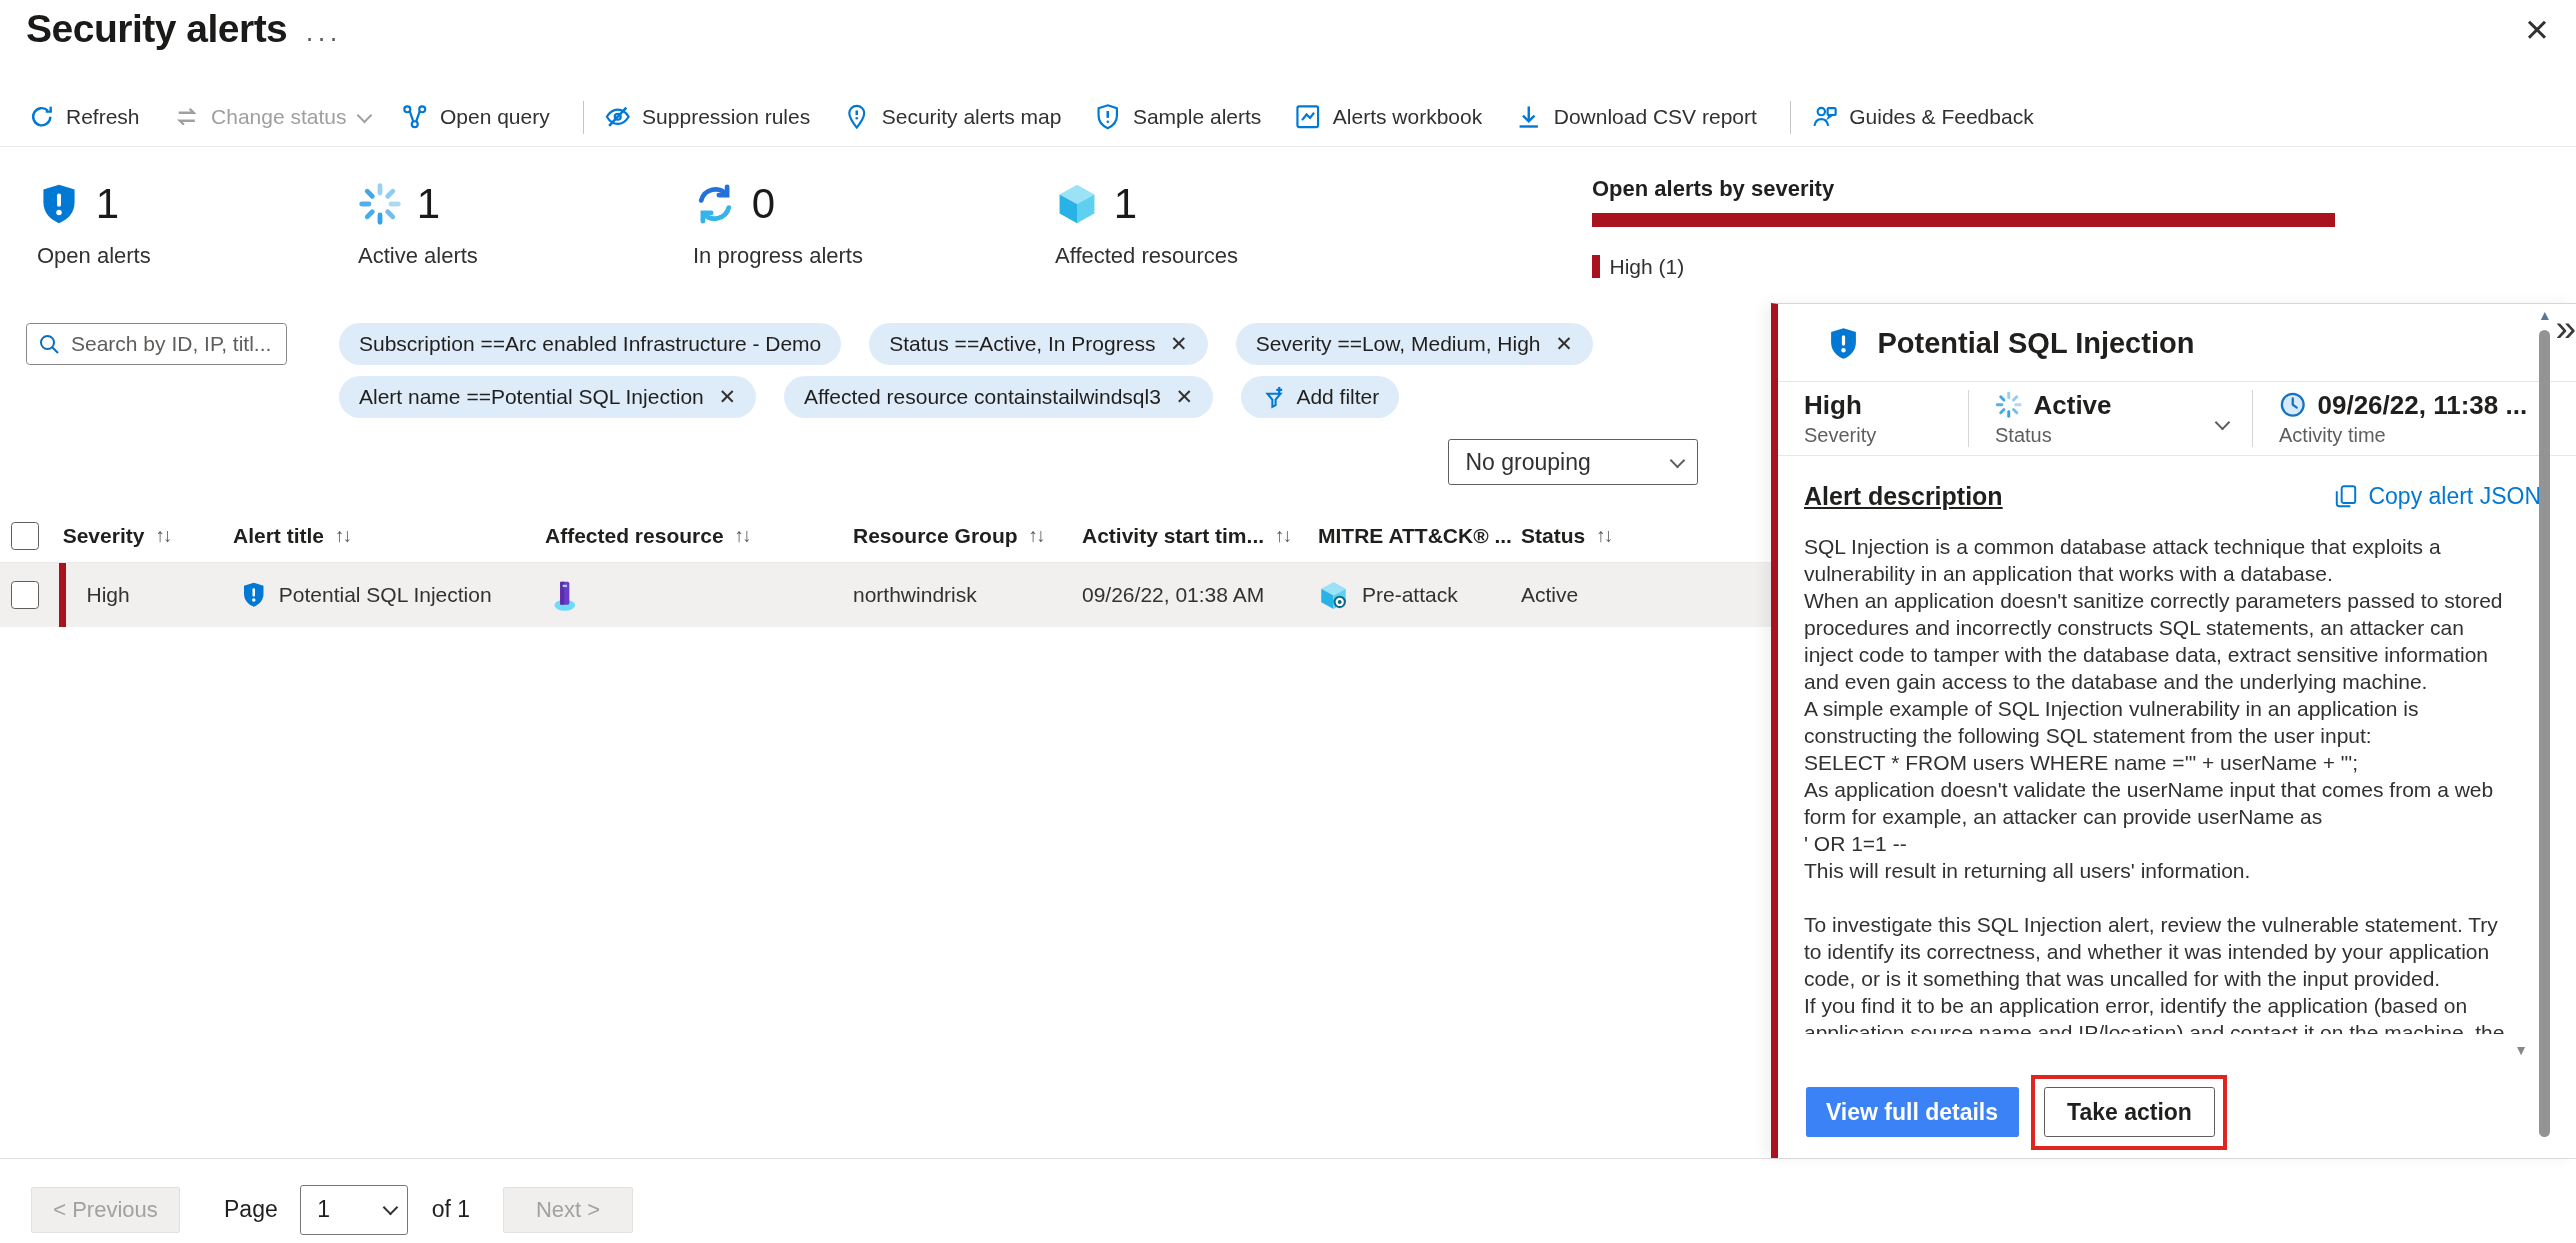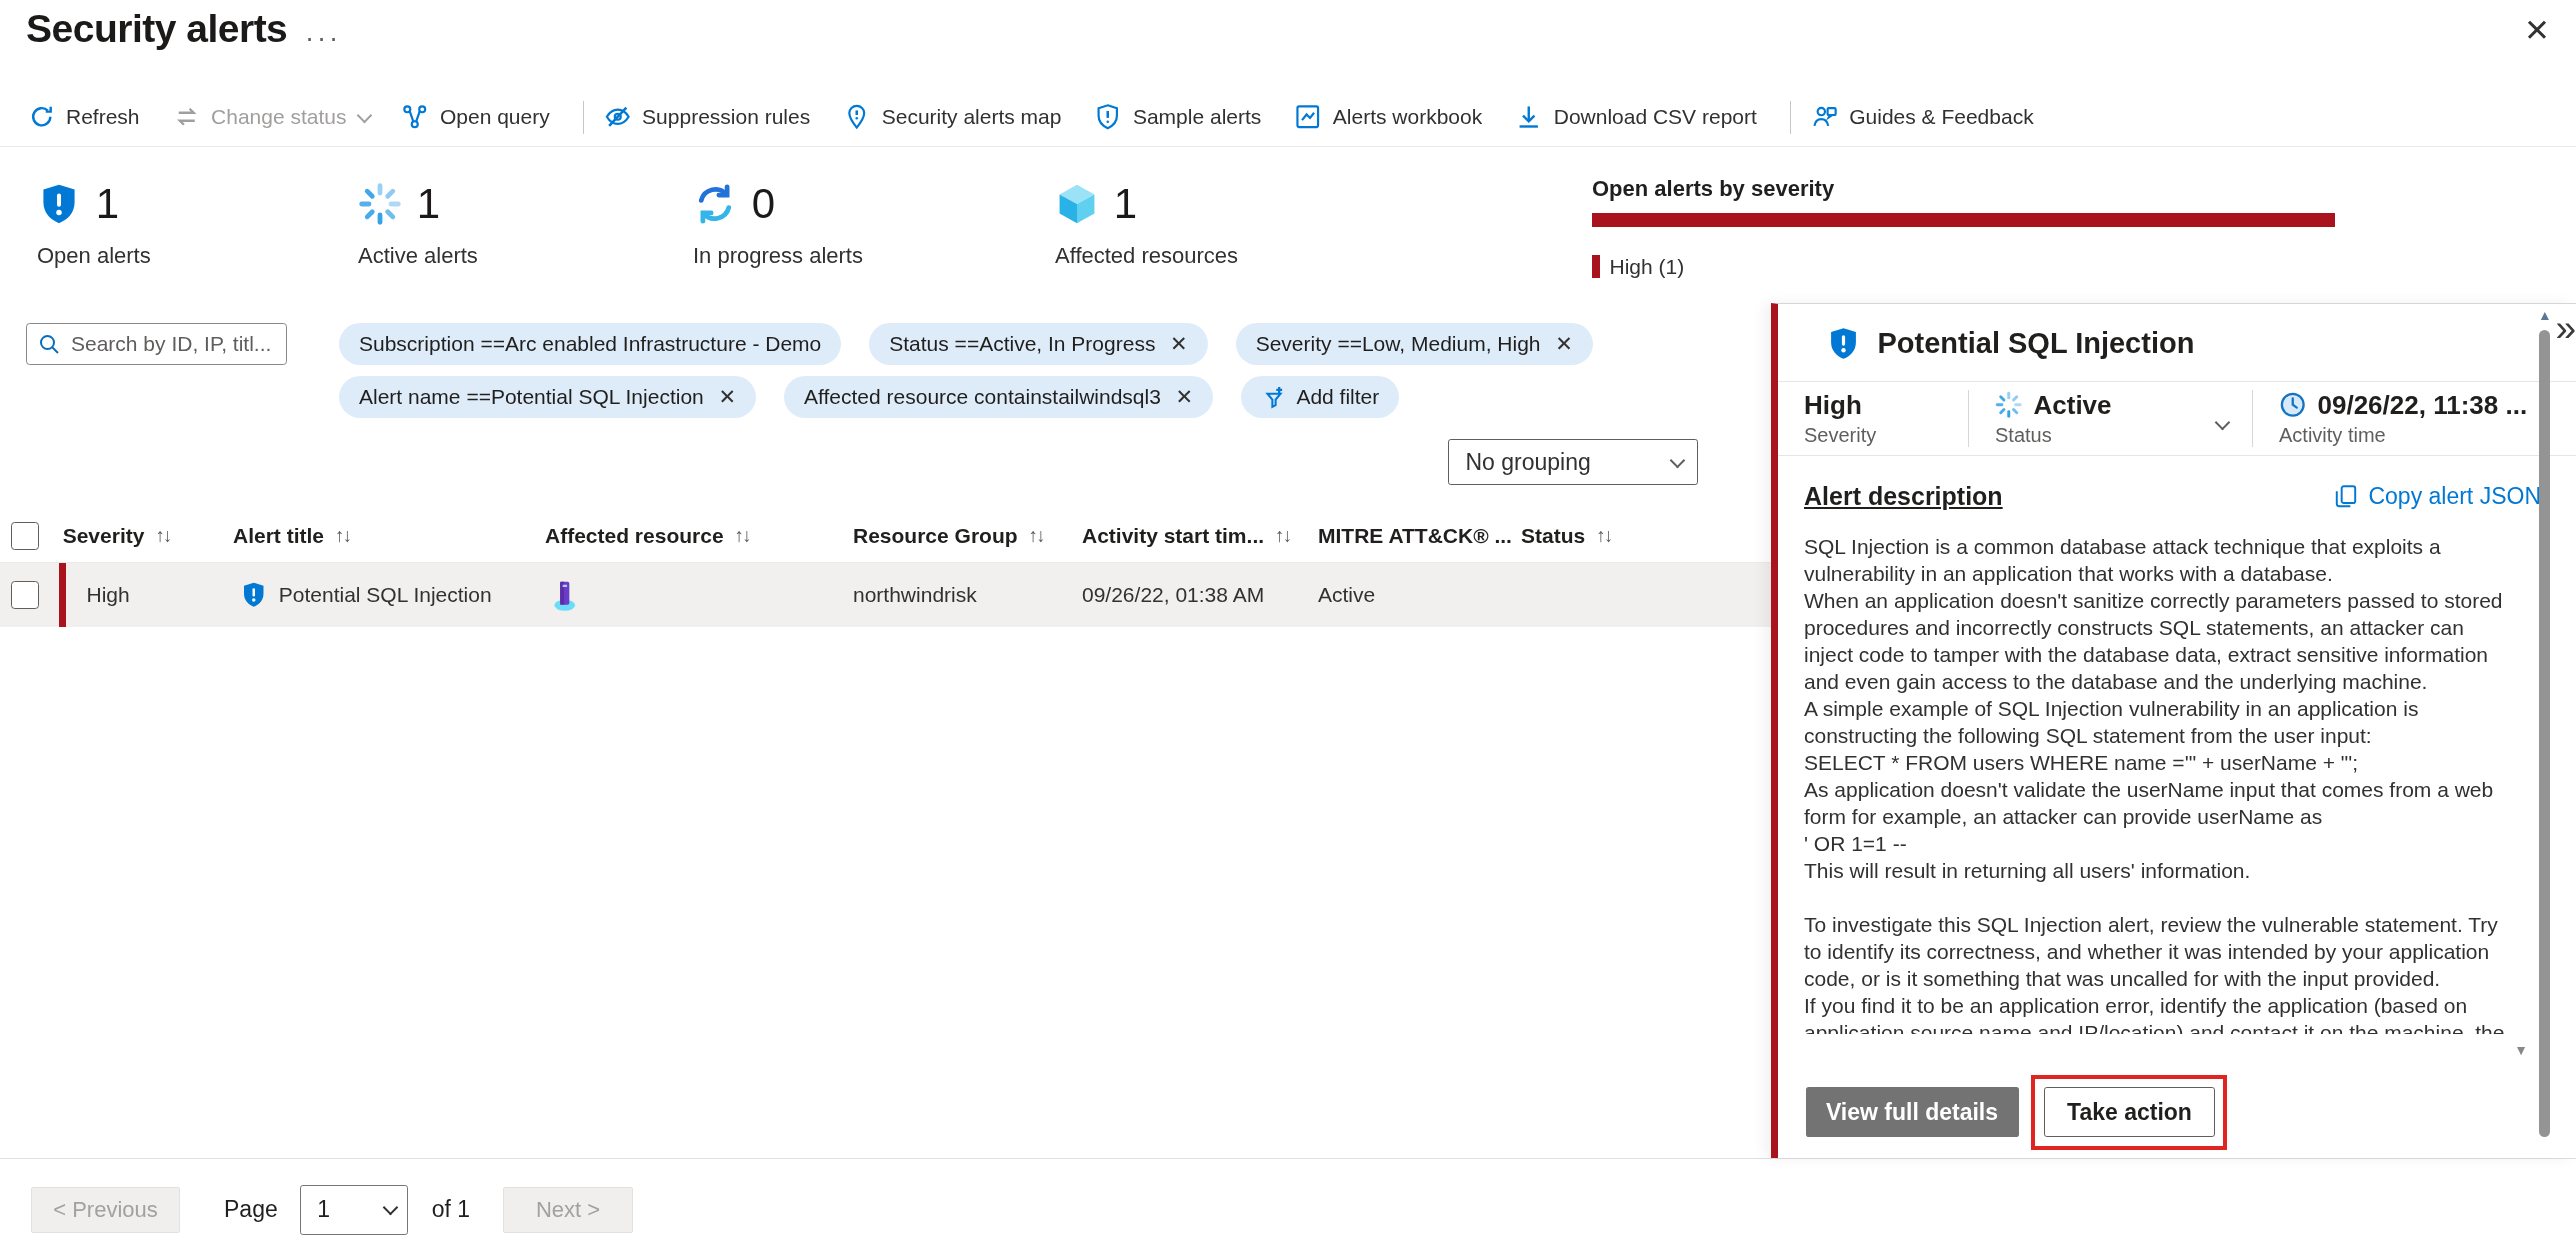--- a/index.html
+++ b/index.html
@@ -99,21 +99,21 @@
   .p-val svg { width:27.5px; height:27.5px; }
   .p-lab { font-size:20px; color:#605e5c; margin-top:3.7px; }
   .p-desc-head { display:flex; align-items:center; justify-content:space-between;
                  margin:26px 35px 0 26px; }
   .p-desc-title { font-size:25px; font-weight:700; color:#201f1e;text-decoration:underline; }
   .copy-link { display:flex; align-items:center; gap:9.2px; font-size:23px; color:#0078d4; cursor:pointer; }
   .copy-link svg { width:26px; height:26px; }
   .p-desc { margin:22px 64px 0 26px; height:501px; overflow:hidden; white-space:pre-line;
             font-size:21px; line-height:27px; color:#323130; }
   .btn-primary { position:absolute; left:27.5px; top:783px; width:213px; height:50px;
-                 background:#737373; color:#fff; border:none; border-radius:2.8px;
+                 background:#3b82f6; color:#fff; border:none; border-radius:2.8px;
                  font-size:23px; font-weight:700; cursor:pointer; font-family:inherit; }
   .btn-secondary { position:absolute; left:266px; top:783px; width:171px; height:50px;
                    background:#fff; color:#201f1e; border:1.8px solid #605e5c; border-radius:2.8px;
                    font-size:23px; font-weight:700; cursor:pointer; font-family:inherit; }
   .red-annot { position:absolute; left:253px; top:771px; width:196px; height:75px;
                border:4.6px solid #e02420; pointer-events:none; }
   .p-scroll { position:absolute; right:23px; top:3.7px; width:16.5px; height:848px; }
   .p-scroll-arrow { font-size:13.8px; color:#5a7894; text-align:center; line-height:16.5px; }
   .p-thumb { position:absolute; left:2.8px; top:22px; width:11px; height:807px;
              background:#949494; border-radius:7.3px; cursor:pointer; }
@@ -374,20 +374,30 @@
         <rect x="8" y="2" width="3.4" height="20" fill="#5b2da8"></rect>
         <rect x="10.2" y="4.6" width="3.8" height="2" fill="#9ad5f7"></rect>
       </svg>
   </div>
   <div class="td">
       <span>northwindrisk</span>
     </div>
   <div class="td">
       <span>09/26/22, 01:38 AM</span>
     </div>
+  <div class="td" style="gap:13px;">
+    <svg viewBox="0 0 24 24" style="width:31px;height:31px;">
+        <polygon points="12,1.5 21.5,6.8 12,12 2.5,6.8" fill="#9be2f6"></polygon>
+        <polygon points="2.5,6.8 12,12 12,22.5 2.5,17.2" fill="#28b2e6"></polygon>
+        <polygon points="21.5,6.8 12,12 12,22.5 21.5,17.2" fill="#5fd0f0"></polygon>
+        <circle cx="16.8" cy="17" r="4" fill="#fff" stroke="#0b6a8a" stroke-width="1.6"></circle>
+        <circle cx="16.8" cy="17" r="1.5" fill="#0b6a8a"></circle>
+      </svg>
+    <span>Pre-attack</span>
+  </div>
   <div class="td">
       <span>Active</span>
     </div>
 </div>
 
 <div class="abs" style="left:0; top:1158px; right:0; height:0.9px; background:#e1dfdd;"></div>
 
 <div class="abs pager" style="left:31px; top:1182px; height:55px;">
   <div class="pg-btn" style="width:149px;">&lt; Previous</div>
   <span class="pg-text" style="margin-left:44px;">Page</span>

